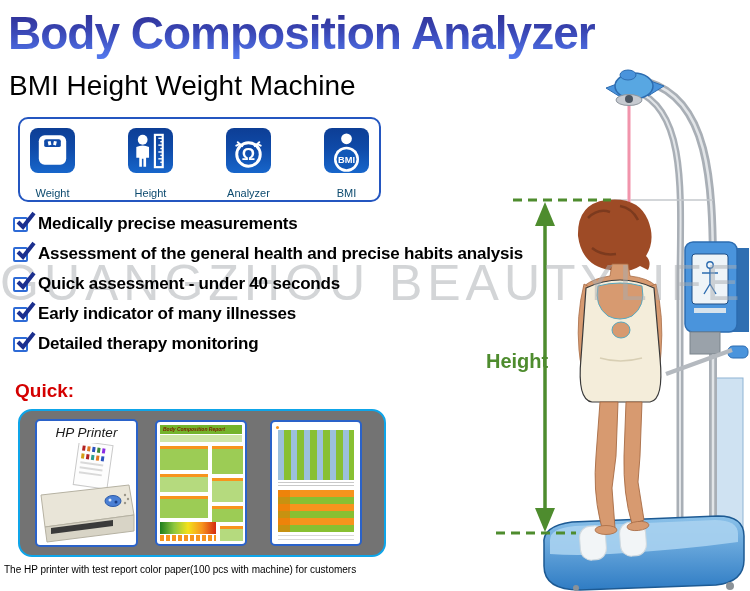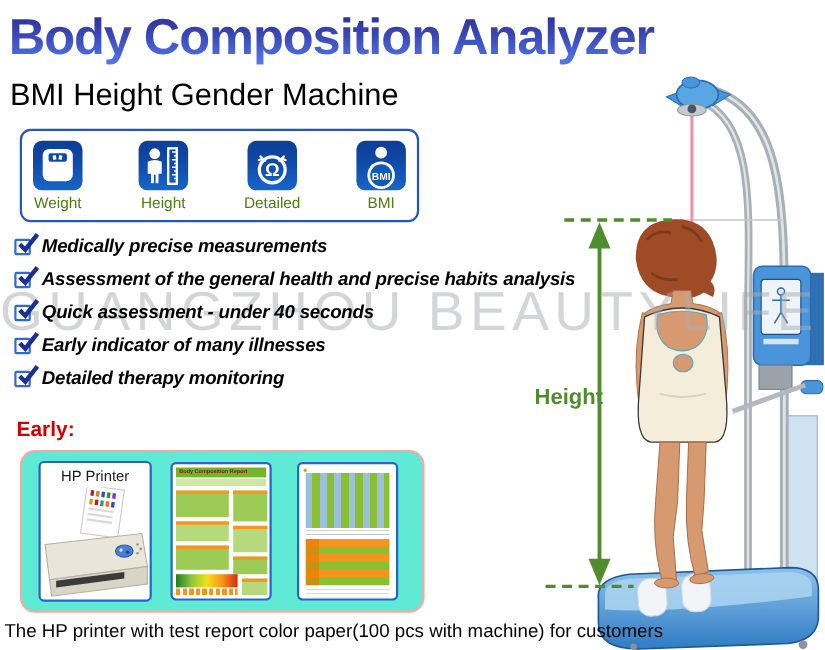--- a/index.html
+++ b/index.html
@@ -29,47 +29,46 @@
     border:2px solid #2456c0; border-radius:10px; background:#fff; z-index:10;
     display:flex; justify-content:space-between; align-items:flex-start;
     padding:9px 10px 0 10px;
   }
   .icon-cell { display:flex; flex-direction:column; align-items:center; }
   .icon-tile {
     width:45px; height:45px; border-radius:8px;
     background:linear-gradient(180deg,#0d3e95 0%,#0f4aa8 45%,#1766cb 100%);
     display:flex; align-items:center; justify-content:center;
   }
-  .icon-label { margin-top:3px; font-size:14px; color:#4d7c0f; white-space:nowrap; }
+  .icon-label { margin-top:14px; font-size:11px; color:#0c4a6e; white-space:nowrap; }
   
   .check-row {
     position:absolute; left:13px; display:flex; align-items:center; gap:10px;
     z-index:10;
-    font-style:italic;
   }
   .checkbox {
     position:relative; width:15px; height:15px; border:2px solid #2e6bd6;
     border-radius:2px; background:#fff; flex:0 0 auto;
   }
   .checkbox svg { position:absolute; left:0px; top:-8px; overflow:visible; }
   .check-text { font-size:17px; font-weight:bold; color:#000; white-space:nowrap; letter-spacing:-0.2px; }
   
   .watermark {
     position:absolute; left:0px; top:254px; width:750px; z-index:5;
     font-size:50px; color:rgba(168,171,176,0.5); letter-spacing:5px;
     white-space:nowrap; pointer-events:none;
   }
   
   .gift-label {
     position:absolute; left:15px; top:380px; font-size:19px; font-weight:bold;
     color:#d40000; z-index:10;
   }
   .gift-box {
     position:absolute; left:18px; top:409px; width:368px; height:148px;
-    border:2px solid #fca5a5; border-radius:14px; background:#5eead4; z-index:10;
+    border:2px solid #0ea5e9; border-radius:14px; background:#737373; z-index:10;font-style:italic;
   }
   .panel { position:absolute; border:2px solid #2a62c9; border-radius:5px; background:#fff; overflow:hidden; }
   .printer-panel { left:15px; top:8px; width:103px; height:128px; }
   .printer-caption { position:absolute; left:0; top:4px; width:100%; text-align:center; font-size:13.5px; color:#1a1a1a; }
   .report1 { left:135px; top:9px; width:92px; height:126px; }
   .report2 { left:250px; top:9px; width:92px; height:126px; }
   
   .r1-header { position:absolute; left:3px; top:3px; right:3px; height:9px; background:#74b32c;
     font-size:5px; line-height:9px; font-weight:bold; color:#7c1f00; padding-left:3px; overflow:hidden; white-space:nowrap; }
   .r1-info { position:absolute; left:3px; top:13px; right:3px; height:7px; background:#cfe6a8; }
@@ -84,21 +83,21 @@
     background:repeating-linear-gradient(90deg,#9cc0dc 0 6px,#88c032 6px 13px); }
   .r2-lines { position:absolute; left:6px; top:60px; width:76px; height:6px;
     background:repeating-linear-gradient(180deg,#c9c9c9 0 1px,#fff 1px 3px); }
   .r2-table { position:absolute; left:6px; top:68px; width:76px; height:42px;
     background:repeating-linear-gradient(180deg,#f7941d 0 7px,#88c032 7px 14px); }
   .r2-tablecol { position:absolute; left:6px; top:68px; width:12px; height:42px; background:rgba(233,121,0,0.65); }
   .r2-foot { position:absolute; left:6px; top:113px; width:76px; height:8px;
     background:repeating-linear-gradient(180deg,#d9d9d9 0 1px,#fff 1px 4px); }
   .o-dot { position:absolute; width:3px; height:3px; background:#f7941d; border-radius:50%; }
   
-  .caption { position:absolute; left:4px; top:564px; font-size:17px; color:#000; white-space:nowrap; z-index:10; }
+  .caption { position:absolute; left:4px; top:564px; font-size:10px; color:#000; white-space:nowrap; z-index:10; }
   
   .machine { position:absolute; left:480px; top:58px; z-index:1; }
   .height-label {
     position:absolute; left:486px; top:350px; font-size:20px; font-weight:bold;
     color:#4e8c2e; z-index:10;
   }
 </style>
 </head>
 <body>
 
@@ -185,21 +184,21 @@
       <line x1="16" y1="475" x2="96" y2="475" stroke="#4e8c2e" stroke-width="3" stroke-dasharray="9 6"></line>
       <line x1="65" y1="158" x2="65" y2="462" stroke="#4e8c2e" stroke-width="3.5"></line>
       <polygon points="65,144 55,168 75,168" fill="#4e8c2e"></polygon>
       <polygon points="65,474 55,450 75,450" fill="#4e8c2e"></polygon>
     </g>
   </svg>
 
   <div class="watermark">GUANGZHOU BEAUTYLIFE</div>
 
   <div class="title">Body Composition Analyzer</div>
-  <div class="subtitle">BMI Height Gender Machine</div>
+  <div class="subtitle">BMI Height Weight Machine</div>
 
   <div class="icon-panel">
     <div class="icon-cell">
       <div class="icon-tile">
         <svg width="46" height="46" viewBox="0 0 46 46">
           <rect x="9" y="7" width="28" height="30" rx="6" fill="#fff"></rect>
           <rect x="14.5" y="11" width="17" height="8" rx="2" fill="#0f4aa8"></rect>
           <rect x="18.5" y="13" width="3" height="4" fill="#fff" transform="rotate(-12 20 15)"></rect>
           <rect x="24" y="13" width="3" height="4" fill="#fff" transform="rotate(12 25.5 15)"></rect>
         </svg>
@@ -232,21 +231,21 @@
           <circle cx="23" cy="26.5" r="12" stroke="#fff" stroke-width="3" fill="none"></circle>
           <g stroke="#fff" stroke-width="2" fill="none" stroke-linecap="round">
             <path d="M 12 14 L 16.5 18"></path>
               <path d="M 10.5 17.5 L 14 16"></path>
             <path d="M 34 14 L 29.5 18"></path>
               <path d="M 35.5 17.5 L 32 16"></path>
           </g>
           <text x="23" y="32.5" font-size="17" font-weight="bold" fill="#fff" text-anchor="middle" font-family="Liberation Sans, sans-serif">Ω</text>
         </svg>
       </div>
-      <div class="icon-label">Detailed</div>
+      <div class="icon-label">Analyzer</div>
     </div>
     <div class="icon-cell">
       <div class="icon-tile">
         <svg width="46" height="46" viewBox="0 0 46 46">
           <circle cx="23" cy="10.5" r="5.5" fill="#fff"></circle>
           <path d="M 13 23 Q 23 16 33 23 L 34.5 29 L 11.5 29 Z" fill="#fff"></path>
           <circle cx="23" cy="31.5" r="11.5" fill="#1159b8" stroke="#fff" stroke-width="2.6"></circle>
           <text x="23" y="35.5" font-size="9.5" font-weight="bold" fill="#fff" text-anchor="middle" font-family="Liberation Sans, sans-serif">BMI</text>
         </svg>
       </div>
@@ -288,21 +287,21 @@
   </div>
   <div class="check-row" style="top:304px">
     <span class="checkbox">
       <svg width="22" height="22" viewBox="0 0 22 22">
           <polyline points="3,11 8,16 19,2" stroke="#1b2f8e" stroke-width="4" fill="none"></polyline>
         </svg>
     </span>
     <span class="check-text">Early indicator of many illnesses</span>
   </div>
 
-  <div class="gift-label">Early:</div>
+  <div class="gift-label">Quick:</div>
   <div class="gift-box">
 
     <div class="panel printer-panel">
       <div class="printer-caption">HP Printer</div>
       <svg width="99" height="104" viewBox="0 0 99 104" style="position:absolute;left:0;top:22px">
         <g transform="rotate(8 55 30)">
           <rect x="38" y="0" width="34" height="44" fill="#fdfdfd" stroke="#c9c9c9"></rect>
           <g>
             <rect x="42" y="4" width="3" height="5" fill="#b22222"></rect>
               <rect x="47" y="4" width="3" height="5" fill="#e07820"></rect>

